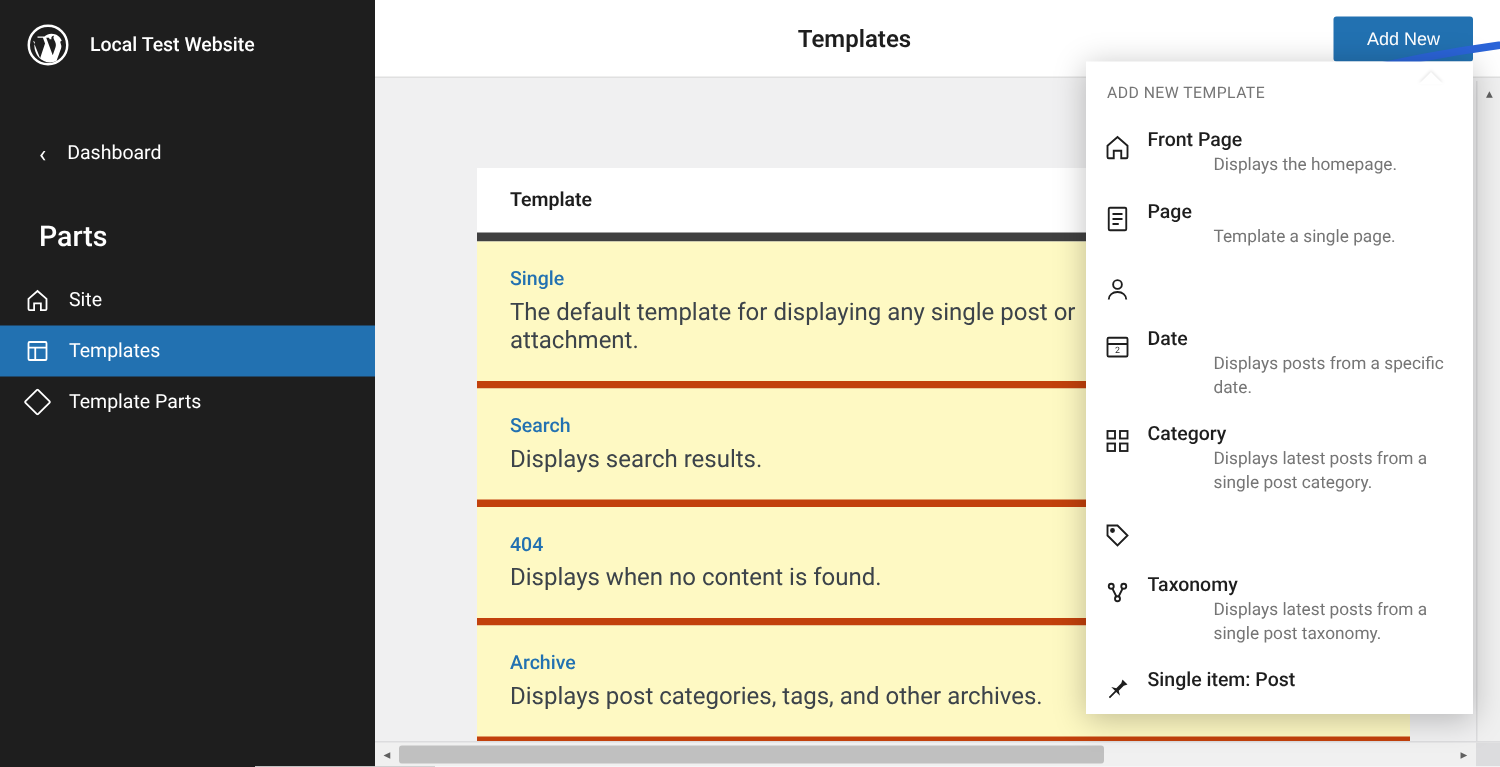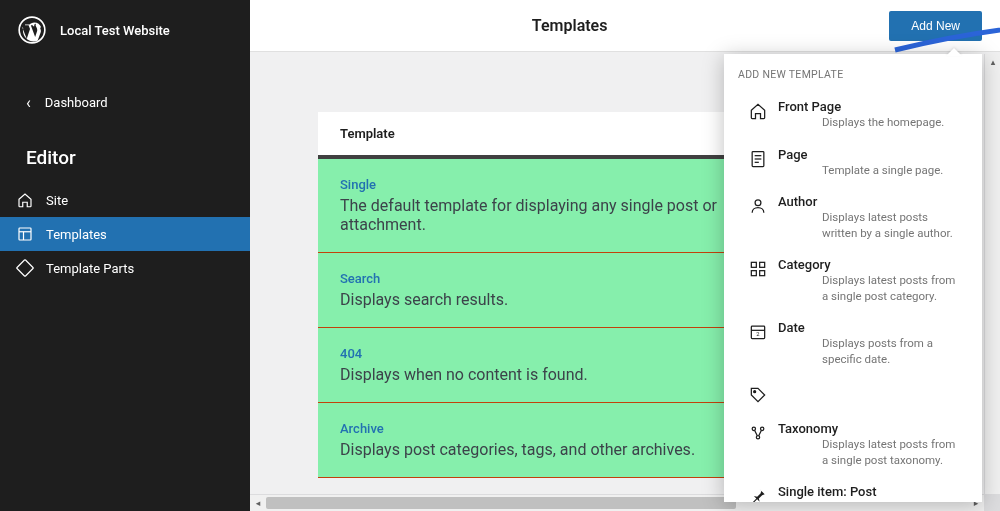--- a/index.html
+++ b/index.html
@@ -90,33 +90,33 @@
   font-size: 12px;
   border-radius: 2px;
   cursor: pointer;
 }
 .content {
   padding: 60px 60px 0 68px;
 }
 .list-header {
   display: flex;
   padding: 14px 22px;
-  border-bottom: 4px solid #404040;
+  border-bottom: 6px solid #404040;
   font-size: 13px;
   font-weight: 600;
   background: #fff;
 }
 .col-template { flex: 1; }
 .col-added { width: 180px; }
 .list-row {
   display: flex;
   align-items: center;
   padding: 18px 22px;
-  border-bottom: 1px solid #c2410c;
-  background: #86efac;
+  border-bottom: 5px solid #c2410c;
+  background: #fef9c3;
 }
 .row-main { flex: 1; }
 .row-title {
   color: #2271b1;
   font-size: 13px;
   font-weight: 500;
   margin-bottom: 4px;
   cursor: pointer;
 }
 .row-desc {
@@ -160,38 +160,38 @@
   width: 0; height: 0;
   border-left: 8px solid transparent;
   border-right: 8px solid transparent;
   border-bottom: 8px solid #fff;
   z-index: 11;
   filter: drop-shadow(0 -1px 1px rgba(0,0,0,0.1));
 }
 .dropdown {
   position: absolute;
   right: 18px;
-  top: 54px;
+  top: 41px;
   width: 258px;
   max-height: 448px;
   background: #fff;
   box-shadow: 0 3px 20px rgba(0,0,0,0.25);
   overflow-y: auto;
   z-index: 10;
 }
 .dd-header {
   text-transform: uppercase;
   font-size: 10.5px;
   color: #757575;
   padding: 14px 14px 10px 14px;
   letter-spacing: 0.3px;
 }
 .dd-item {
   display: flex;
-  padding: 8px 24px;
+  padding: 8px 11px;
   cursor: pointer;
 }
 .dd-icon { width: 20px; height: 20px; flex-shrink: 0; margin-right: 10px; margin-top: 2px; }
 .dd-text { flex: 1; }
 .dd-title { font-size: 13px; font-weight: 500; margin-bottom: 1px; }
 .dd-desc { font-size: 11.5px; color: #757575; line-height: 1.35; margin-left: 44px; }
 .outer-scroll-v {
   position: absolute;
   right: 0; top: 54px;
   width: 16px;
@@ -245,21 +245,21 @@
         </svg>
     </span>
     <span class="site-title">Local Test Website</span>
   </div>
 
   <div class="back-link">
     <span class="chev">‹</span>
     <span>Dashboard</span>
   </div>
 
-  <div class="editor-heading">Editor</div>
+  <div class="editor-heading">Parts</div>
 
   <div class="nav-item">
     <span class="nav-icon">
       <svg viewBox="0 0 24 24" fill="none" stroke="#fff" stroke-width="1.6">
           <path d="M4 11l8-7 8 7v9a1 1 0 0 1-1 1h-4v-6h-6v6H5a1 1 0 0 1-1-1z"></path>
         </svg>
     </span>
     <span class="nav-label">Site</span>
   </div>
 
@@ -407,52 +407,48 @@
         </div>
     </div>
 
     <div class="dd-item">
       <span class="dd-icon">
           <svg viewBox="0 0 24 24" fill="none" stroke="#1e1e1e" stroke-width="1.5">
             <circle cx="12" cy="8" r="3.5"></circle>
             <path d="M5 20c0-3.5 3-6 7-6s7 2.5 7 6"></path>
           </svg>
         </span>
-      <div class="dd-text">
-          <div class="dd-title">Author</div>
-          <div class="dd-desc">Displays latest posts written by a single author.</div>
+    </div>
+
+    <div class="dd-item">
+      <span class="dd-icon">
+          <svg viewBox="0 0 24 24" fill="none" stroke="#1e1e1e" stroke-width="1.5">
+            <rect x="4" y="5" width="16" height="15" rx="1"></rect>
+            <line x1="4" y1="10" x2="20" y2="10"></line>
+            <text x="12" y="17" font-size="7" text-anchor="middle" fill="#1e1e1e" stroke="none">2</text>
+          </svg>
+        </span>
+      <div class="dd-text">
+          <div class="dd-title">Date</div>
+          <div class="dd-desc">Displays posts from a specific date.</div>
         </div>
     </div>
 
     <div class="dd-item">
       <span class="dd-icon">
           <svg viewBox="0 0 24 24" fill="none" stroke="#1e1e1e" stroke-width="1.5">
             <rect x="4" y="4" width="6" height="6"></rect>
             <rect x="14" y="4" width="6" height="6"></rect>
             <rect x="4" y="14" width="6" height="6"></rect>
             <rect x="14" y="14" width="6" height="6"></rect>
           </svg>
         </span>
       <div class="dd-text">
           <div class="dd-title">Category</div>
           <div class="dd-desc">Displays latest posts from a single post category.</div>
-        </div>
-    </div>
-
-    <div class="dd-item">
-      <span class="dd-icon">
-          <svg viewBox="0 0 24 24" fill="none" stroke="#1e1e1e" stroke-width="1.5">
-            <rect x="4" y="5" width="16" height="15" rx="1"></rect>
-            <line x1="4" y1="10" x2="20" y2="10"></line>
-            <text x="12" y="17" font-size="7" text-anchor="middle" fill="#1e1e1e" stroke="none">2</text>
-          </svg>
-        </span>
-      <div class="dd-text">
-          <div class="dd-title">Date</div>
-          <div class="dd-desc">Displays posts from a specific date.</div>
         </div>
     </div>
 
     <div class="dd-item">
       <span class="dd-icon">
           <svg viewBox="0 0 24 24" fill="none" stroke="#1e1e1e" stroke-width="1.5">
             <path d="M12 4l8 8-8 8-8-8V4h8z"></path>
             <circle cx="8" cy="8" r="1.2" fill="#1e1e1e"></circle>
           </svg>
         </span>

